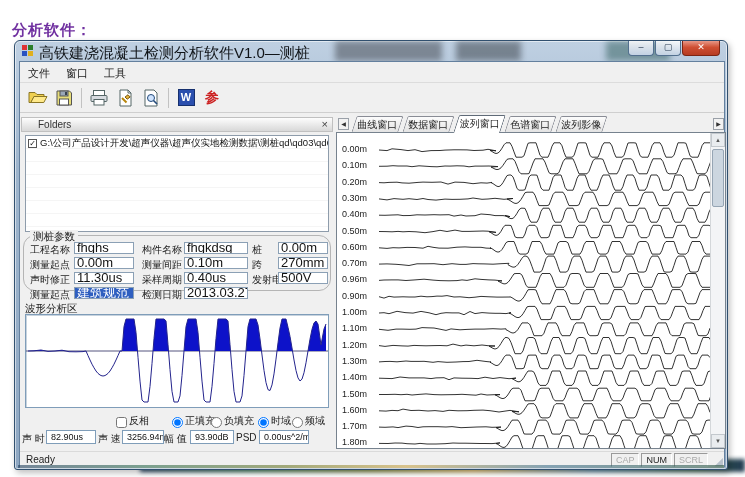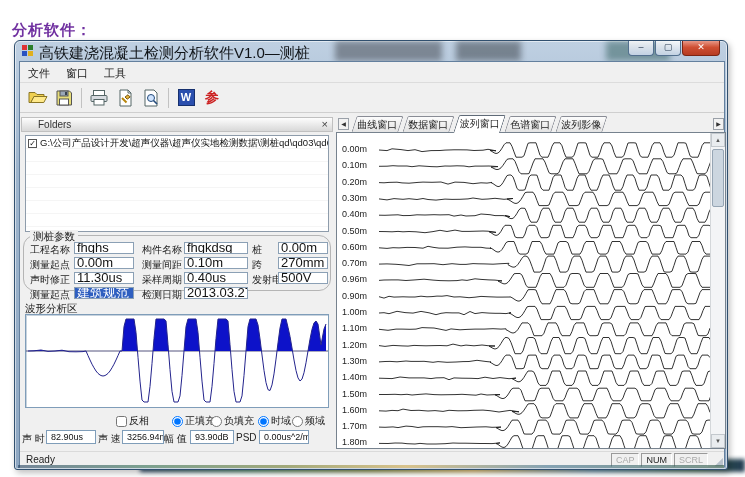--- a/index.html
+++ b/index.html
@@ -74,21 +74,21 @@
   .lbl { position:absolute; font-size:10px; color:#222; white-space:nowrap; }
   .field { position:absolute; background:#fff; border:1px solid #8ba0b5; font-size:13px; line-height:10px;
            height:12px; padding:0 2px; overflow:hidden; white-space:nowrap; color:#111; }
   .field.selected { background:#2f5fc0; color:#fff; }
 
   .analysis-label { position:absolute; left:5px; top:240px; font-size:10.5px; color:#222; }
   .analysis-box { position:absolute; left:5px; top:252px; width:304px; height:94px; background:#fff;
     border:1px solid #7f9db9; box-shadow:inset 1px 1px 0 #c7d3de; }
 
   .controls-row { position:absolute; left:0; top:352px; width:313px; height:14px; font-size:10px; color:#222; }
-  .ctl { position:absolute; display:flex; align-items:center; white-space:nowrap; }
+  .ctl { position:absolute; display:flex; align-items:flex-end; white-space:nowrap; }
   .ctl input { width:11px; height:11px; margin:0 2px 0 0; }
 
   .readouts-row { position:absolute; left:0; top:368px; width:313px; height:16px; }
   .ro-lbl { position:absolute; font-size:10px; color:#222; top:2px; white-space:nowrap; }
   .ro-field { position:absolute; top:0; height:14px; background:#fff; border:1px solid #7f9db9;
               font-size:9px; line-height:12px; padding:0 4px; color:#111; overflow:hidden; white-space:nowrap; }
 
   
   .tabstrip { position:absolute; left:316px; top:53px; width:390px; height:17px; }
   .tab-arrow { position:absolute; top:3px; width:11px; height:12px; border:1px solid #9aa0a8; background:#f2f2f2;

